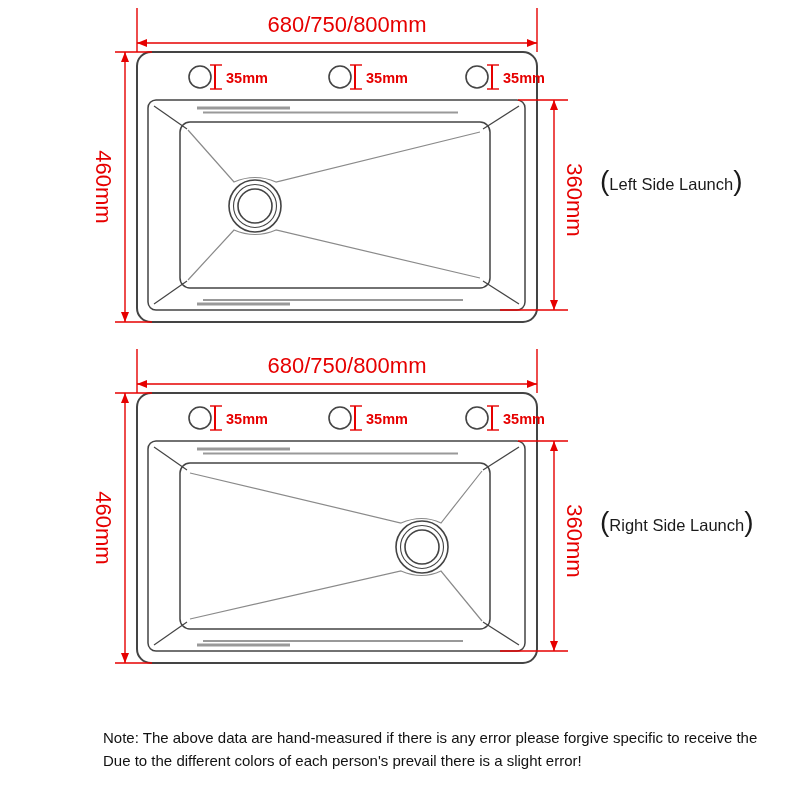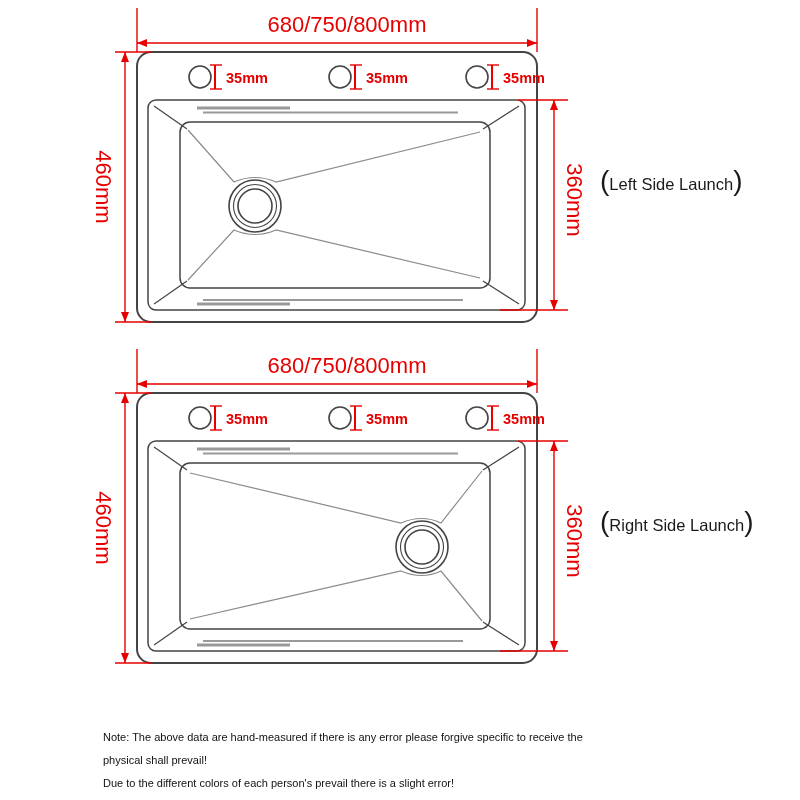--- a/index.html
+++ b/index.html
@@ -11,21 +11,21 @@
   }
   .dia { position: absolute; left: 0; width: 800px; height: 345px; }
   #dia-top { top: 0; }
   #dia-bottom { top: 341px; }
   svg text { user-select: none; }
   .dim-text { fill: #e60000; font-family: "Liberation Sans", sans-serif; }
   .hole-text { fill: #e60000; font-weight: bold; font-family: "Liberation Sans", sans-serif; }
   .side-label { fill: #1a1a1a; font-family: "Liberation Sans", sans-serif; }
   .note {
     position: absolute; left: 103px; top: 726px; width: 690px;
-    color: #111111; font-size: 11px; line-height: 23px; white-space: nowrap;
+    color: #111111; font-size: 15px; line-height: 23px; white-space: nowrap;
   }
 </style>
 </head>
 <body>
 
 <svg id="dia-top" class="dia" viewBox="0 0 800 345">
 
   <g fill="none" stroke="#444444">
     <rect x="137" y="52" width="400" height="270" rx="14" stroke-width="2"></rect>
     <circle cx="200" cy="77" r="11" stroke-width="1.6"></circle>
@@ -186,15 +186,14 @@
   <text class="hole-text" x="226" y="83" font-size="14.5">35mm</text>
   <text class="hole-text" x="366" y="83" font-size="14.5">35mm</text>
   <text class="hole-text" x="503" y="83" font-size="14.5">35mm</text>
   <text class="side-label" x="600" y="190" font-size="16.5">
     <tspan font-size="28">(</tspan><tspan>Right Side Launch</tspan><tspan font-size="28">)</tspan>
   </text>
 </svg>
 
 <div class="note">
   <div>Note: The above data are hand-measured if there is any error please forgive specific to receive the</div>
-  <div>physical shall prevail!</div>
   <div>Due to the different colors of each person's prevail there is a slight error!</div>
 </div>
 
 </body></html>

